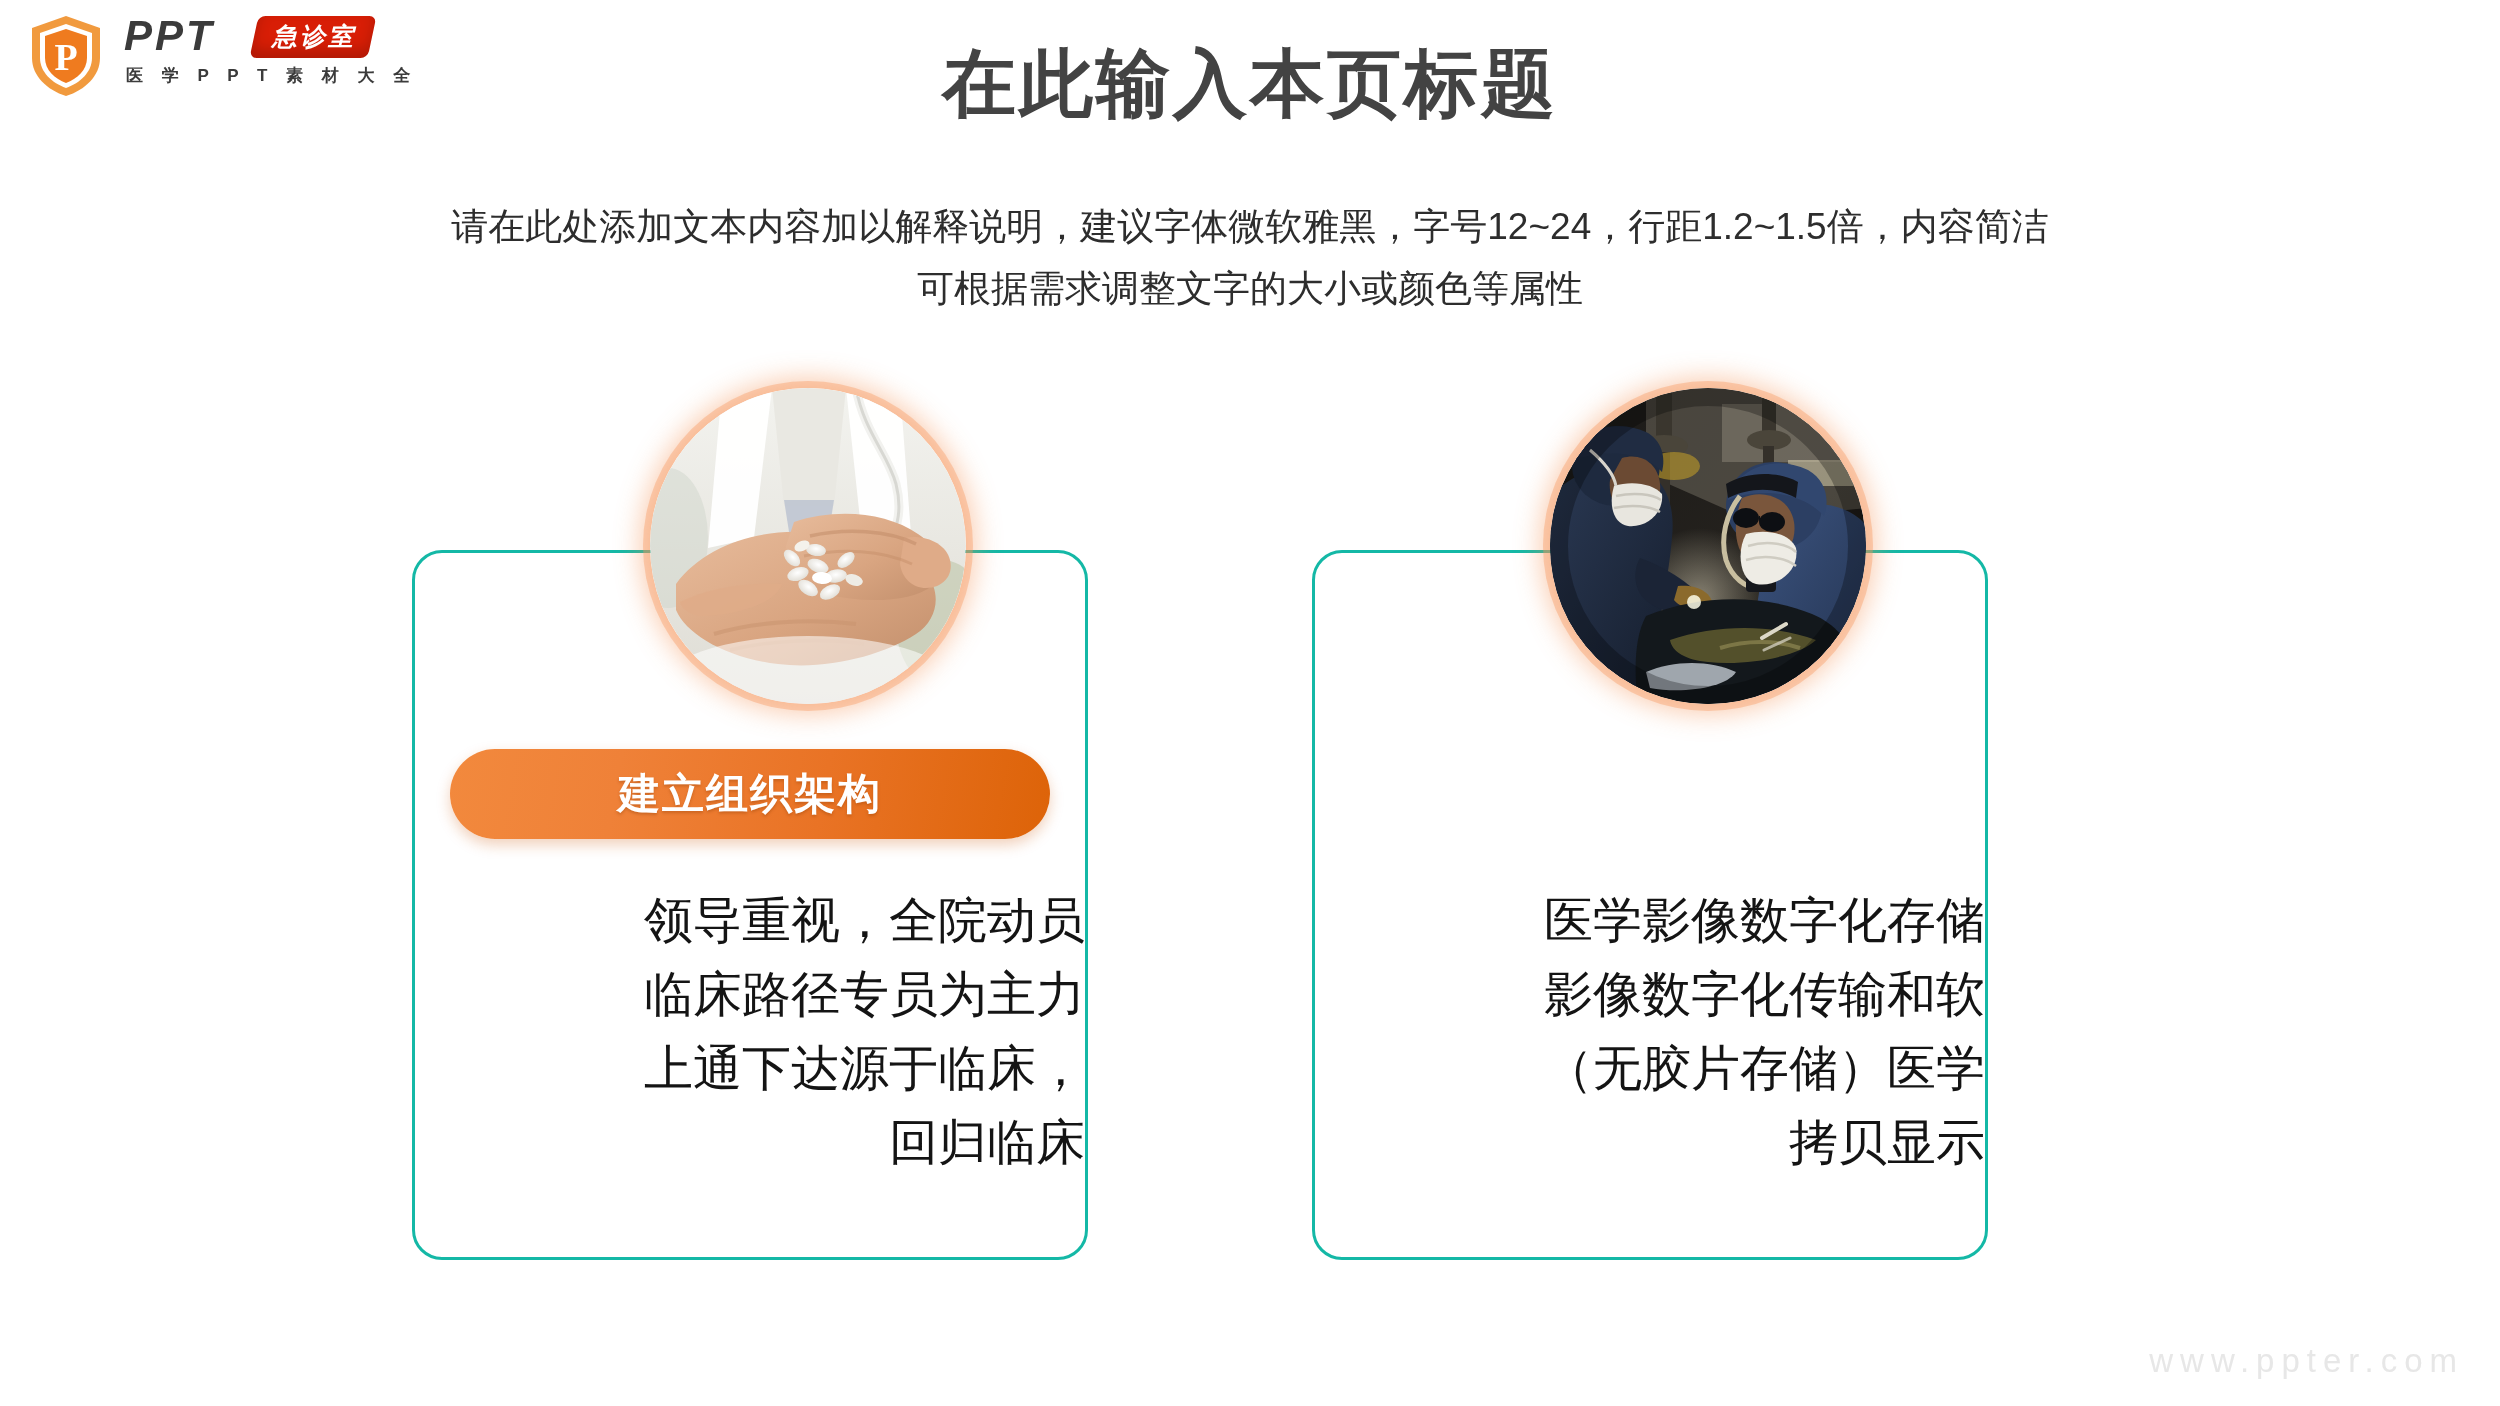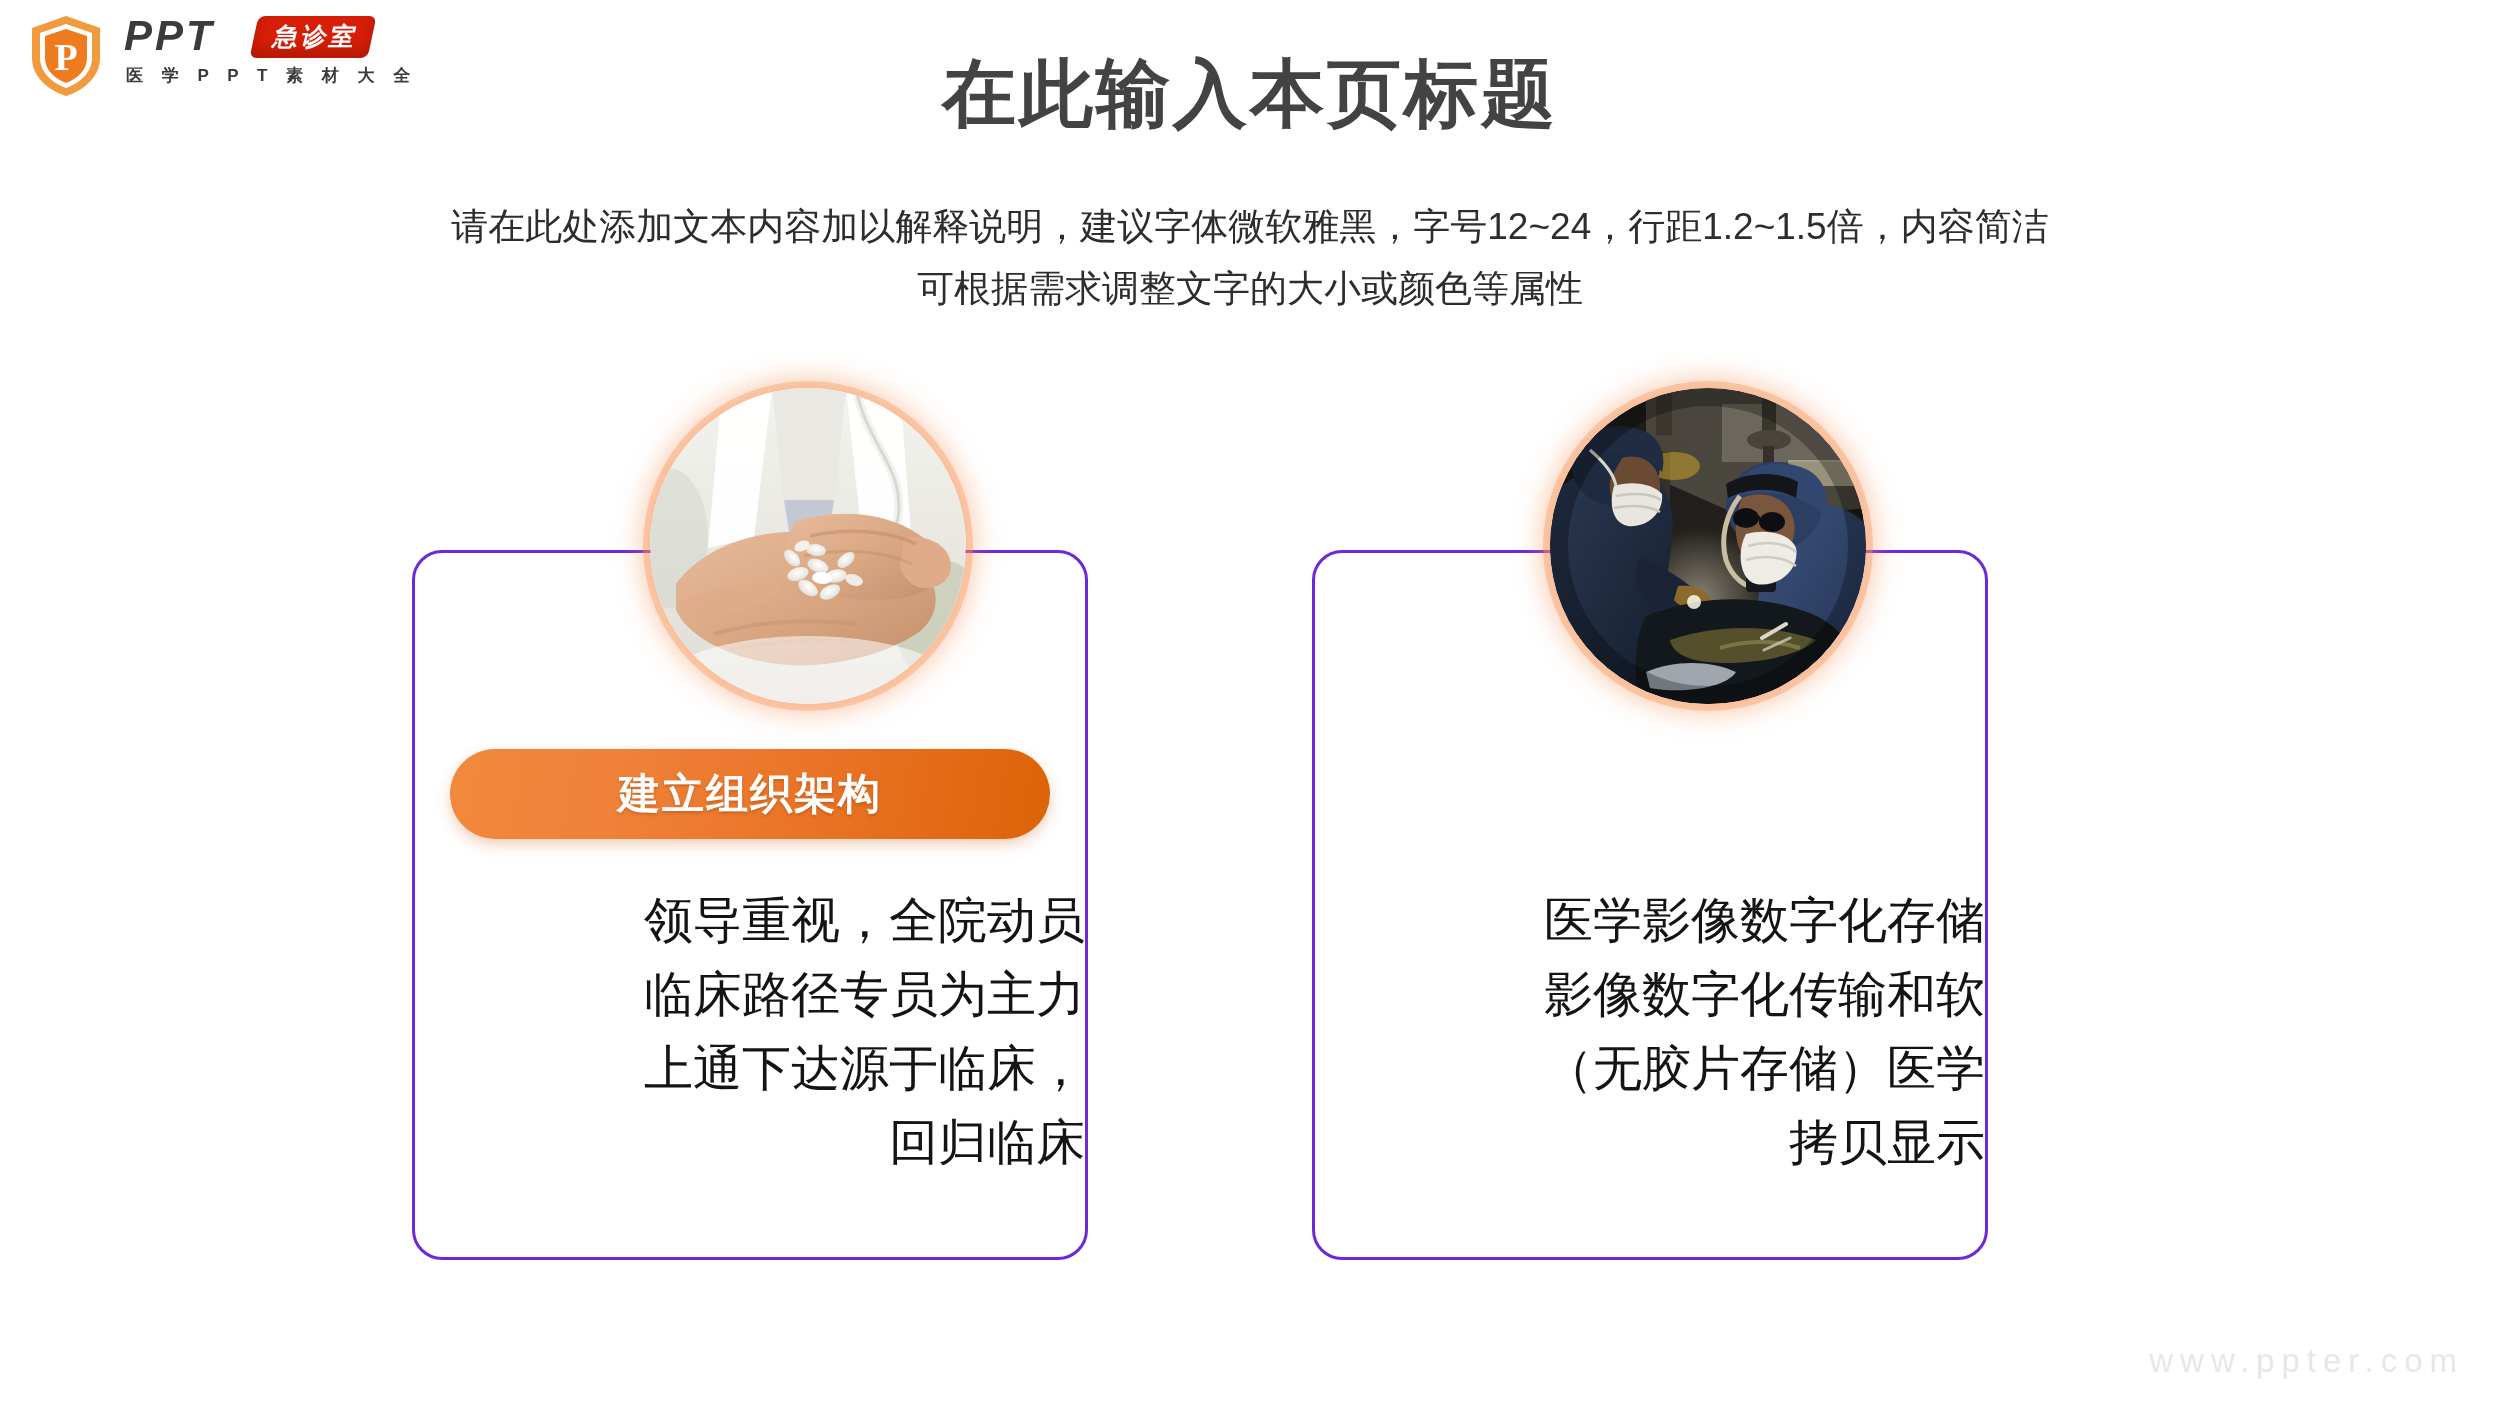--- a/index.html
+++ b/index.html
@@ -33,36 +33,36 @@
   }
   .er-badge span{display:inline-block;transform:skewX(12deg);}
   .logo-sub{
     position:absolute;left:2px;top:52px;
     font-size:17px;font-weight:bold;color:#3b3b3b;
     letter-spacing:7px;white-space:nowrap;
   }
 
   
   .page-title{
-    position:absolute;left:0;right:0;top:52px;
+    position:absolute;left:0;right:0;top:42px;
     text-align:center;
     font-size:74px;font-weight:bold;color:#434343;
     letter-spacing:3px;line-height:84px;
   }
   .page-subtitle{
     position:absolute;left:50%;transform:translateX(-50%);
     top:196px;width:2000px;text-align:center;
     font-size:37px;color:#2d2d2d;line-height:62px;
     letter-spacing:0px;
   }
 
   
   .card{
     position:absolute;top:550px;width:676px;height:160px;
-    border:3px solid #6d28d9;border-radius:30px;
+    border:3px solid #14b8a6;border-radius:30px;
     box-sizing:border-box;background:transparent;
   }
   .card-left{left:412px;height:168px;}
   .card-right{left:1312px;}
   .card{height:710px;}
 
   .card-inner{position:absolute;inset:0;}
 
   
   .pill{

